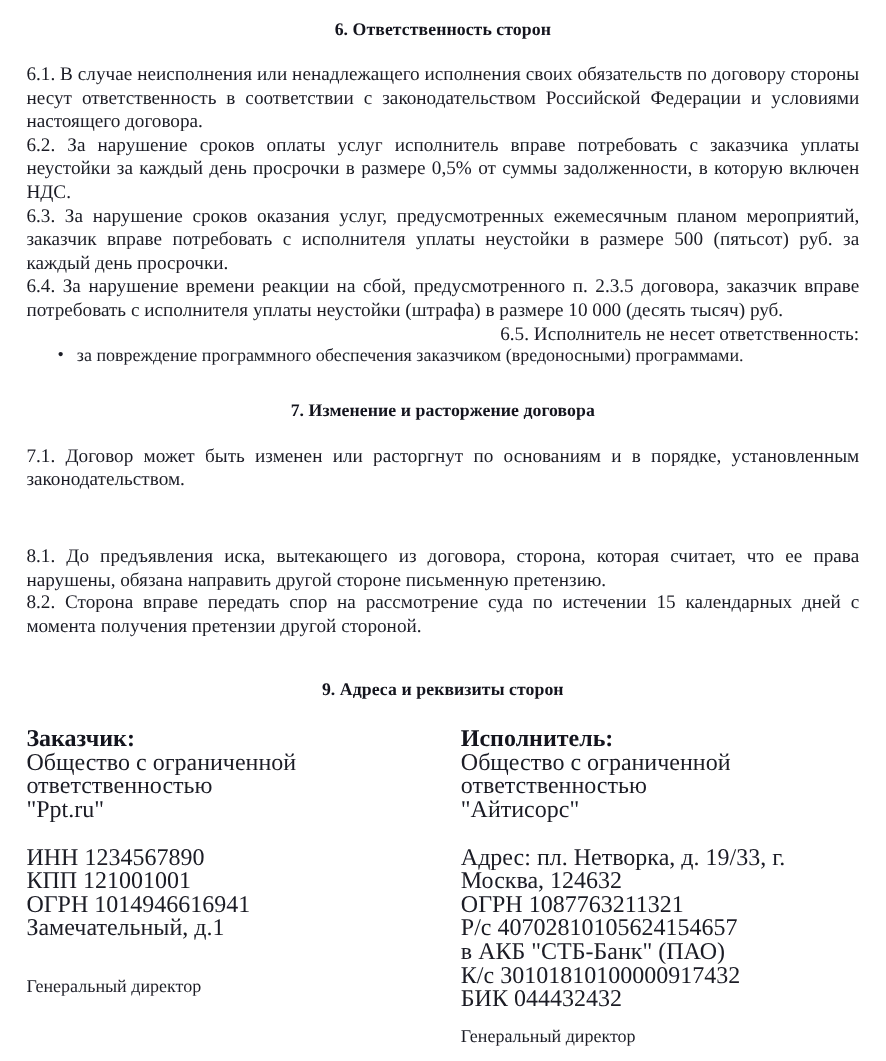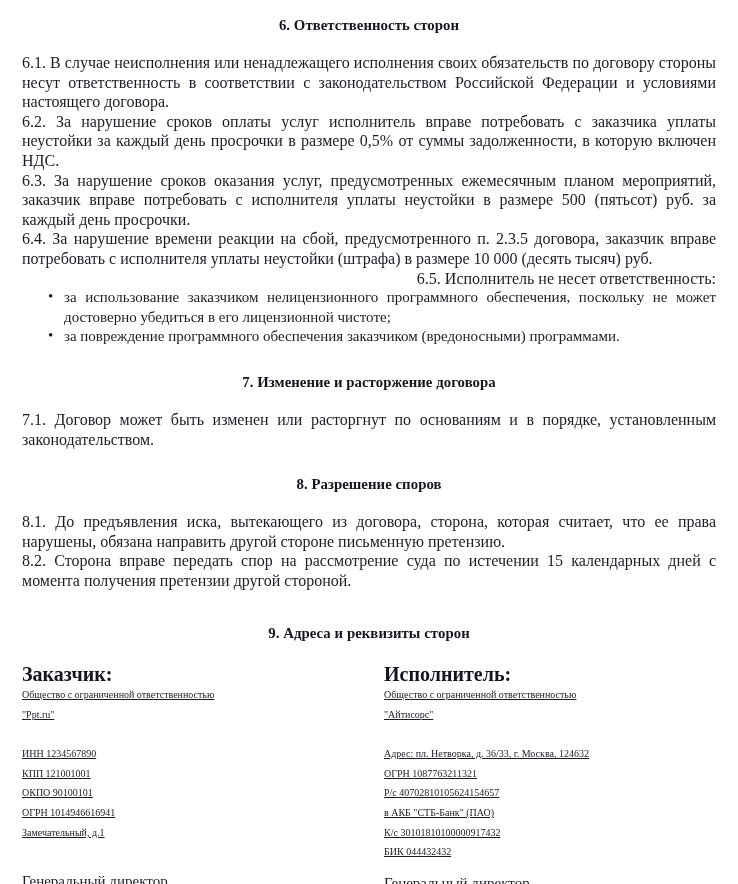--- a/index.html
+++ b/index.html
@@ -76,25 +76,24 @@
   .req-col.right {
     padding-left: 15px;
   }
   .req-title {
     font-weight: bold;
     font-size: 20px;
     line-height: 19.6px;
     color: #14151e;
   }
   .req-line {
-    font-size: 10px;
+    font-size: 20px;
     line-height: 19.6px;
     color: #1b1c25;
     white-space: pre-wrap;
-    text-decoration: underline;
   }
   .spacer-12 { height: 12px; }
   .spacer-16 { height: 16px; }
   .spacer-20 { height: 20px; }
   .spacer-22 { height: 22px; }
   .spacer-26 { height: 26px; }
   .spacer-30 { height: 30px; }
   .spacer-34 { height: 34px; }
   .sig-role {
     font-size: 15px;
@@ -112,65 +111,62 @@
   <div class="section-heading">6. Ответственность сторон</div>
   <div class="gap-after-h"></div>
 
   <p class="para">6.1. В случае неисполнения или ненадлежащего исполнения своих обязательств по договору стороны несут ответственность в соответствии с законодательством Российской Федерации и условиями настоящего договора.</p>
   <p class="para">6.2. За нарушение сроков оплаты услуг исполнитель вправе потребовать с заказчика уплаты неустойки за каждый день просрочки в размере 0,5% от суммы задолженности, в которую включен НДС.</p>
   <p class="para">6.3. За нарушение сроков оказания услуг, предусмотренных ежемесячным планом мероприятий, заказчик вправе потребовать с исполнителя уплаты неустойки в размере 500 (пятьсот) руб. за каждый день просрочки.</p>
   <p class="para">6.4. За нарушение времени реакции на сбой, предусмотренного п. 2.3.5 договора, заказчик вправе потребовать с исполнителя уплаты неустойки (штрафа) в размере 10 000 (десять тысяч) руб.</p>
   <p class="para para-last">6.5. Исполнитель не несет ответственность:</p>
 
   <ul class="bullets">
-    <li>за использование заказчиком нелицензионного программного обеспечения, поскольку не может достоверно убедиться в его лицензионной чистоте;</li>
     <li>за повреждение программного обеспечения заказчиком (вредоносными) программами.</li>
   </ul>
 
   <div class="spacer-26"></div>
 
   <div class="section-heading">7. Изменение и расторжение договора</div>
   <div class="gap-after-h"></div>
   <p class="para">7.1. Договор может быть изменен или расторгнут по основаниям и в порядке, установленным законодательством.</p>
 
   <div class="spacer-26"></div>
 
-  <div class="section-heading">8. Разрешение споров</div>
   <div class="gap-after-h"></div>
   <p class="para">8.1. До предъявления иска, вытекающего из договора, сторона, которая считает, что ее права нарушены, обязана направить другой стороне письменную претензию.</p>
   <p class="para">8.2. Сторона вправе передать спор на рассмотрение суда по истечении 15 календарных дней с момента получения претензии другой стороной.</p>
 
   <div class="spacer-34"></div>
 
   <div class="section-heading">9. Адреса и реквизиты сторон</div>
   <div class="spacer-22"></div>
 
   <div class="req-block">
 
     <div class="req-col left">
       <div class="req-title">Заказчик:</div>
       <div class="req-line">Общество с ограниченной ответственностью</div>
       <div class="req-line">"Ppt.ru"</div>
       <div class="spacer-20"></div>
       <div class="req-line">ИНН 1234567890</div>
       <div class="req-line">КПП 121001001</div>
-      <div class="req-line">ОКПО 90100101</div>
       <div class="req-line">ОГРН 1014946616941</div>
       <div class="req-line">Замечательный, д.1</div>
       <div class="spacer-30"></div>
       <div class="sig-role">Генеральный директор</div>
 
     </div>
 
     <div class="req-col right">
       <div class="req-title">Исполнитель:</div>
       <div class="req-line">Общество с ограниченной ответственностью</div>
       <div class="req-line">"Айтисорс"</div>
       <div class="spacer-20"></div>
-      <div class="req-line">Адрес: пл. Нетворка, д. 36/33, г. Москва, 124632</div>
+      <div class="req-line">Адрес: пл. Нетворка, д. 19/33, г. Москва, 124632</div>
       <div class="req-line">ОГРН 1087763211321</div>
       <div class="req-line">Р/с 40702810105624154657</div>
       <div class="req-line">в АКБ "СТБ-Банк" (ПАО)</div>
       <div class="req-line">К/с 30101810100000917432</div>
       <div class="req-line">БИК 044432432</div>
       <div class="spacer-12"></div>
       <div class="sig-role">Генеральный директор</div>
 
     </div>
 

